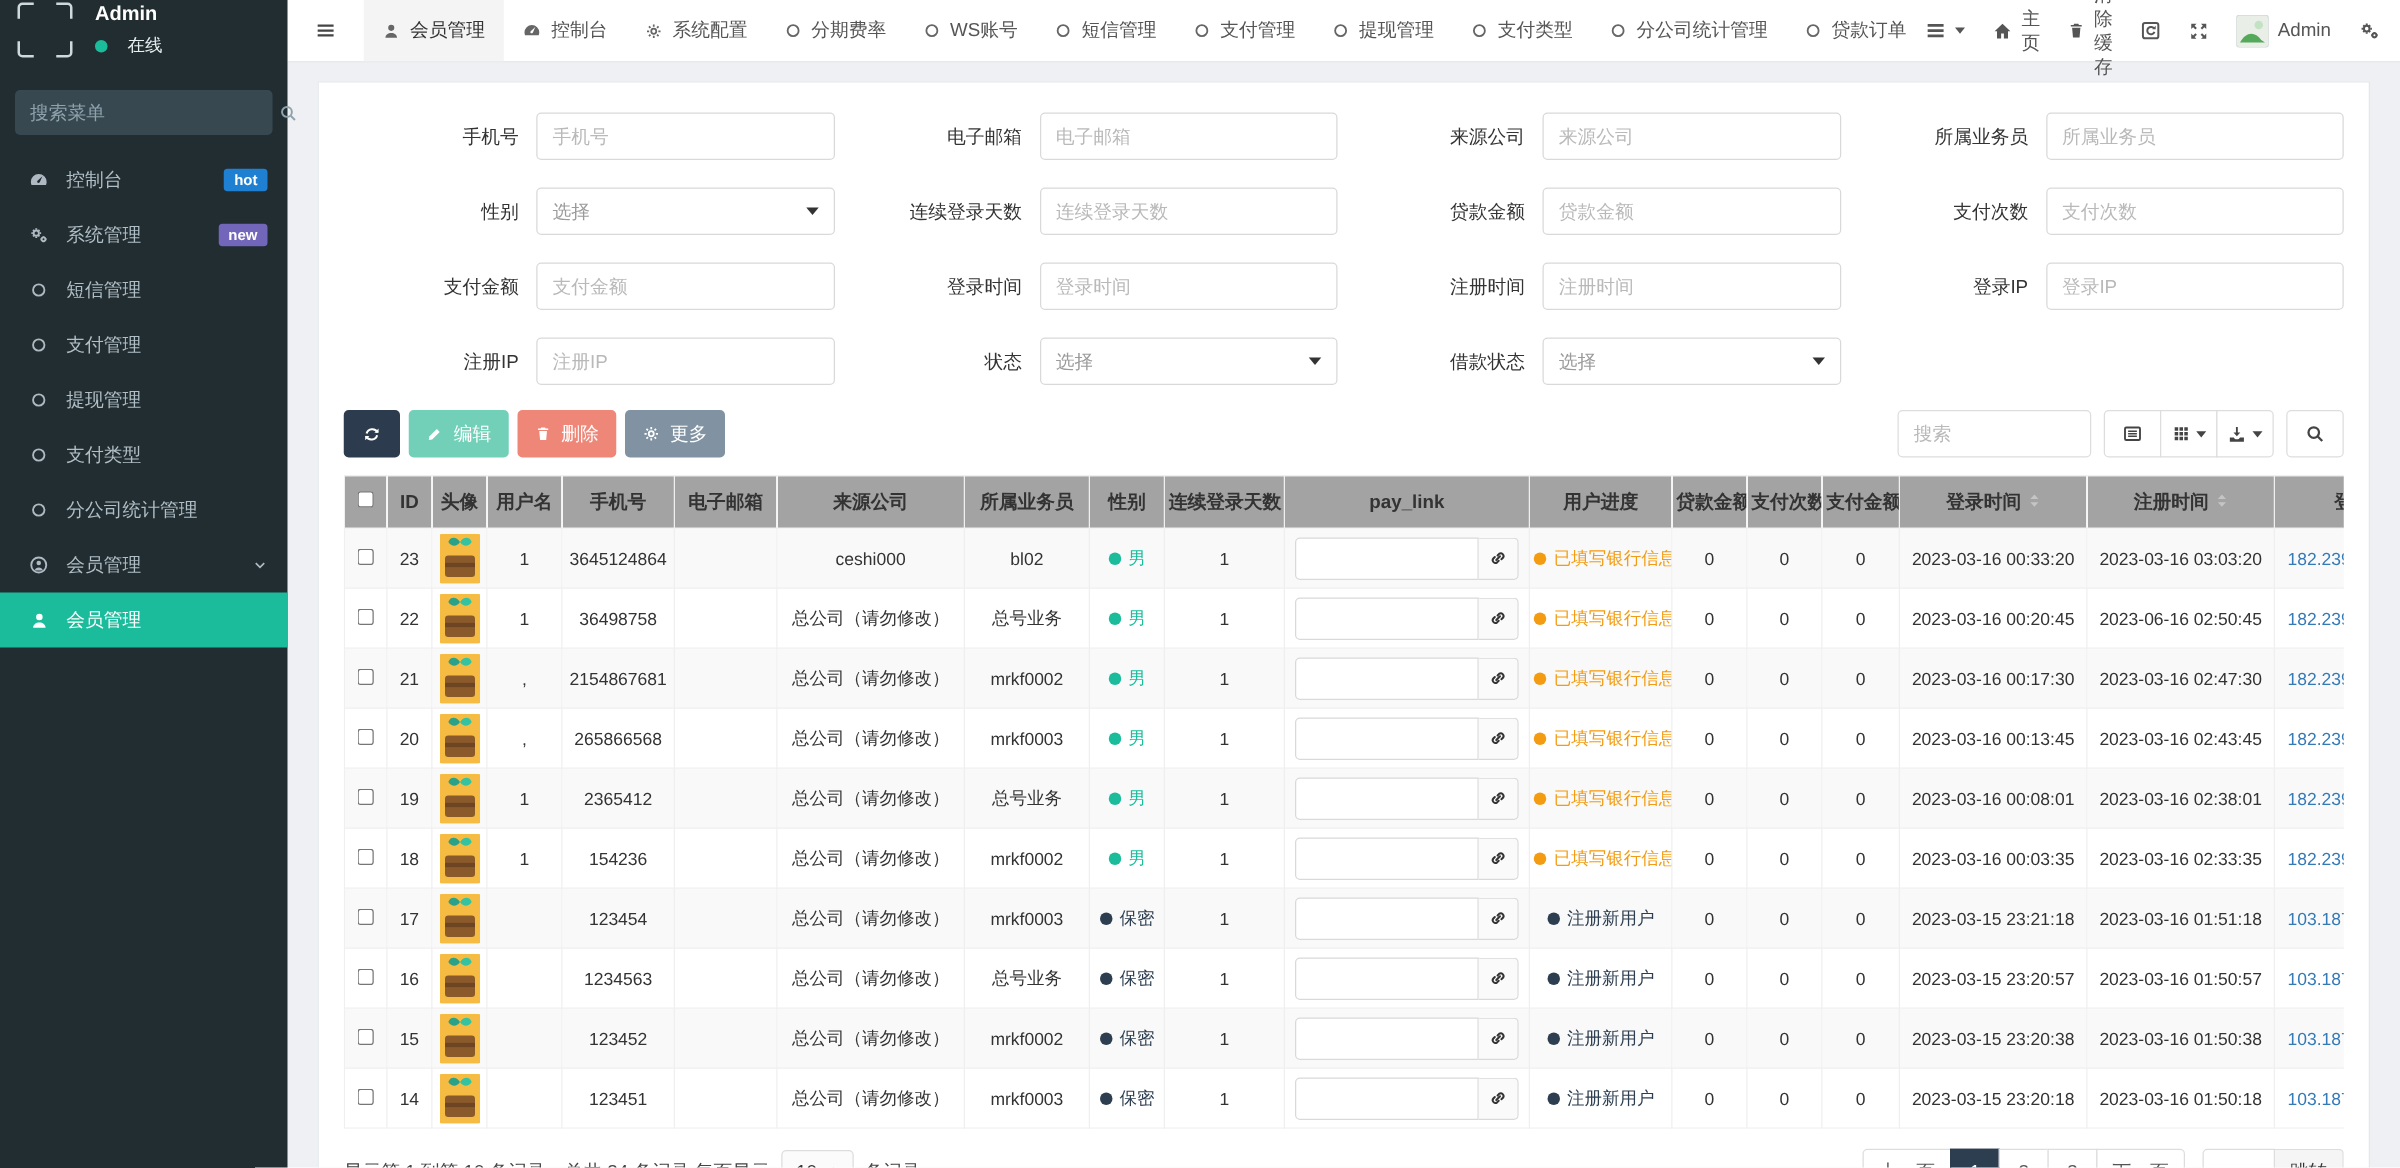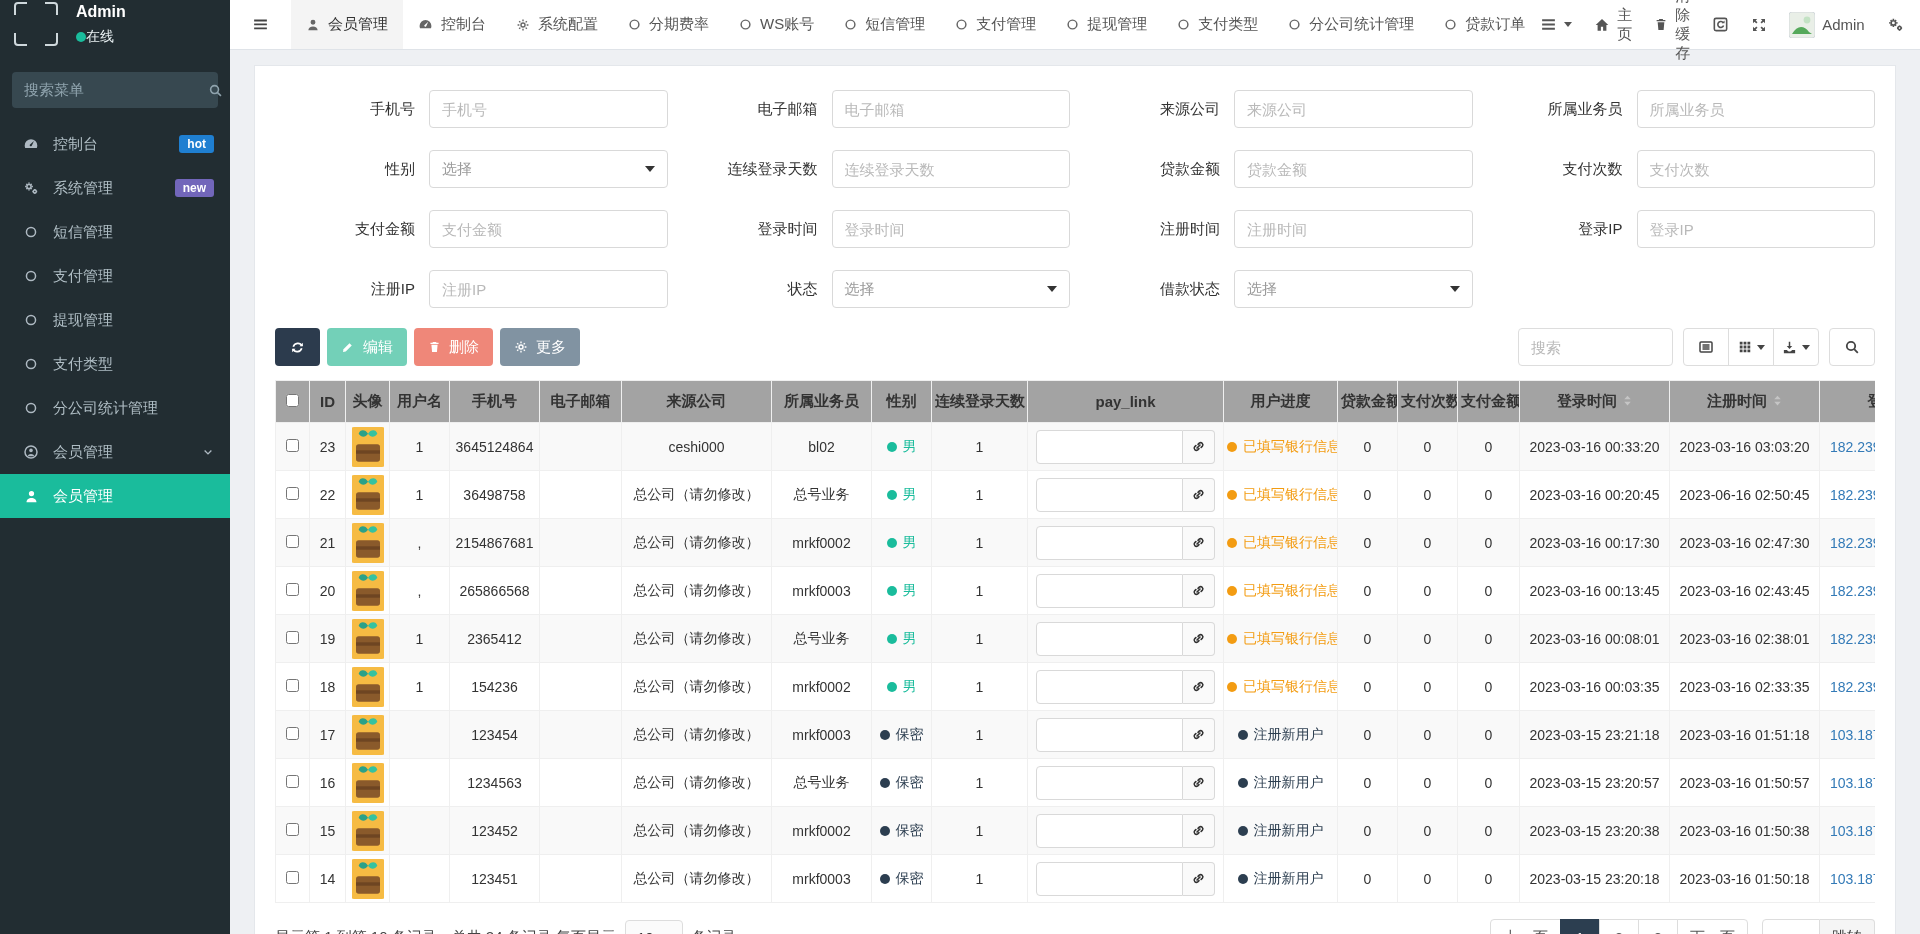--- a/index.html
+++ b/index.html
@@ -9,25 +9,25 @@
     background:#eef0f3; color:#333; overflow:hidden; font-size:15px;
   }
   svg { display:block; }
 
   
   .sidebar { position:fixed; left:0; top:0; width:230px; height:934px; background:#222d32; z-index:5; }
   .brand { color:#fff; font-size:26px; text-align:center; padding:16px 0 20px; font-weight:400; }
   .user-panel { display:flex; align-items:center; gap:16px; padding:0 14px 16px 12px; }
   .broken-img { width:48px; height:48px; }
   .user-meta .u-name { color:#fff; font-weight:bold; font-size:16px; margin-bottom:7px; }
-  .user-meta .u-status { color:#e8f0f2; font-size:14px; display:flex; align-items:center; gap:0; }
+  .user-meta .u-status { color:#e8f0f2; font-size:14px; display:flex; align-items:center; gap:16px; }
   .status-dot { width:10px; height:10px; border-radius:50%; background:#1abc9c; }
   .side-search { margin:8px 12px 14px; height:36px; background:#374850; border-radius:4px;
     display:flex; align-items:center; padding:0 12px; }
-  .side-search input { flex:1; background:transparent; border:none; outline:none; color:#cfd8dc; font-size:15px;font-family:Liberation Serif, serif; }
+  .side-search input { flex:1; background:transparent; border:none; outline:none; color:#cfd8dc; font-size:15px; }
   .side-search input::placeholder { color:#8fa3ad; }
   .side-search .mag { color:#8fa3ad; }
   .menu { list-style:none; }
   .menu li { height:44px; display:flex; align-items:center; gap:13px; padding:0 16px 0 22px;
     color:#b0bec5; font-size:15px; cursor:default; }
   .menu li .mi { width:18px; color:#aeb9c2; display:flex; justify-content:center; }
   .menu li.active { background:#1abc9c; color:#fff; }
   .menu li.active .mi { color:#fff; }
   .badge { margin-left:auto; font-size:12px; font-weight:bold; color:#fff; padding:2px 8px; border-radius:3px; }
   .badge.hot { background:#1f7fd1; }

